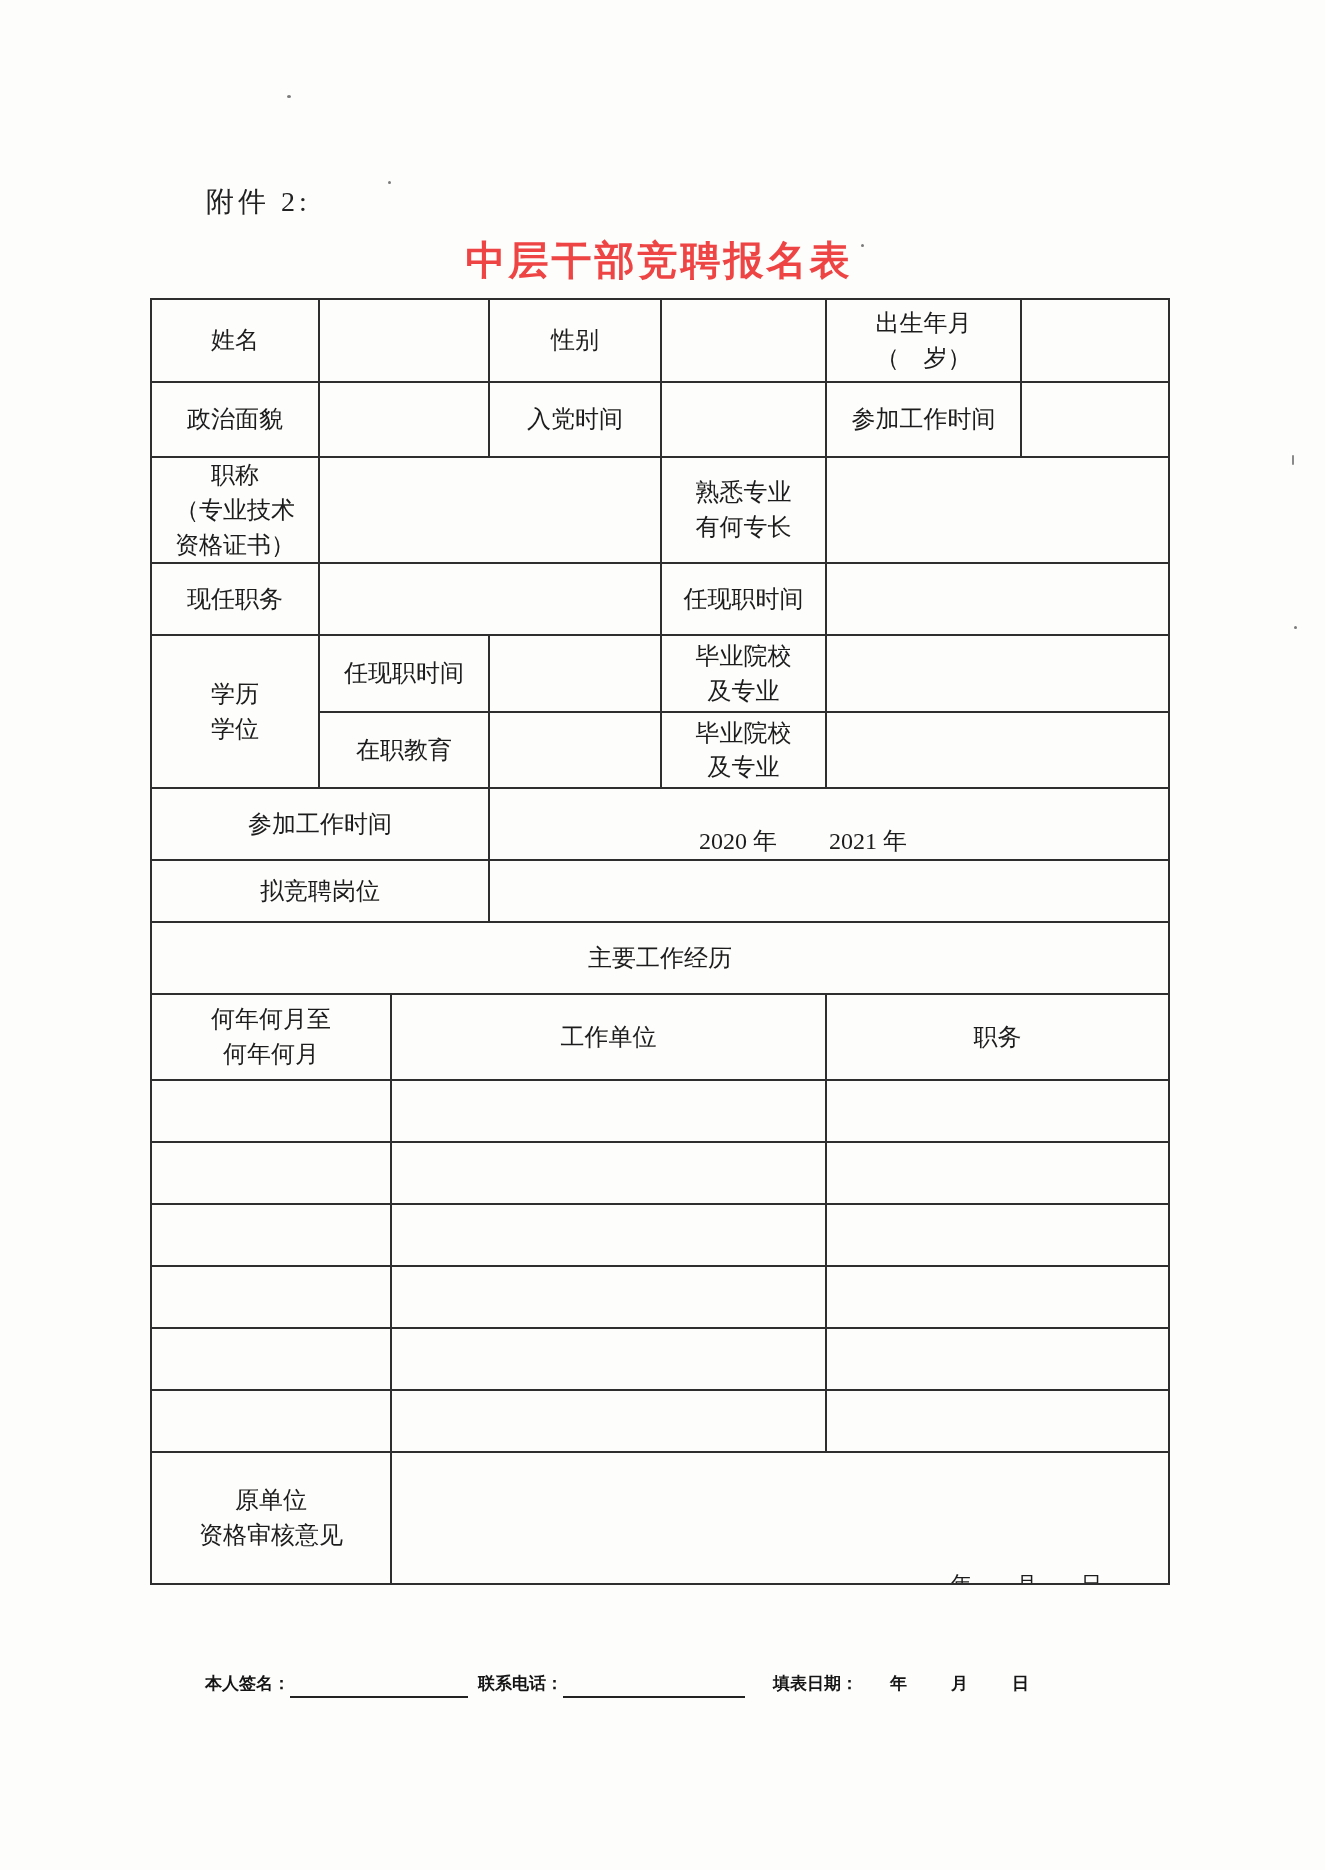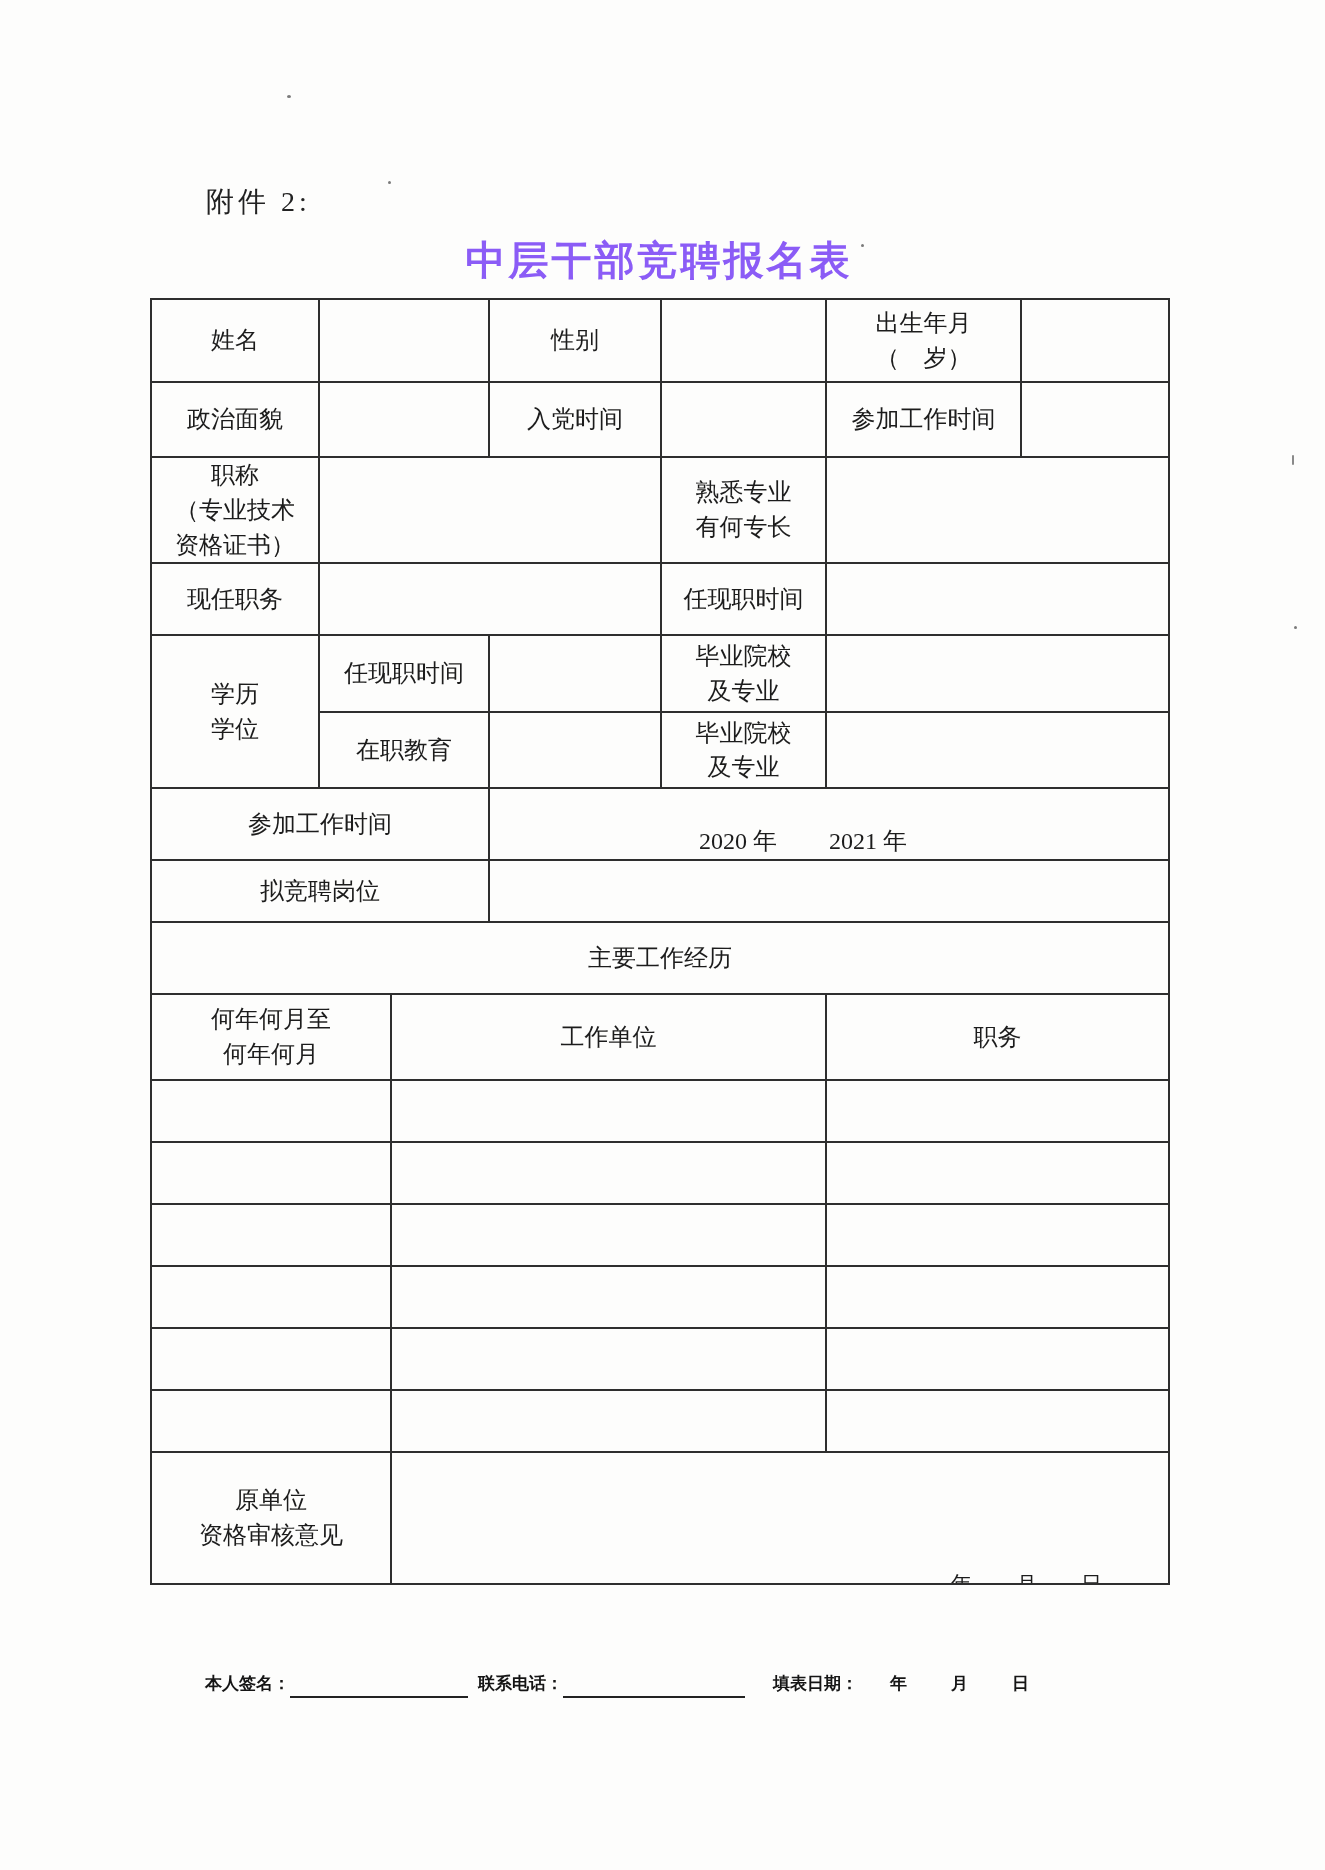--- a/index.html
+++ b/index.html
@@ -11,21 +11,21 @@
     position:relative;
     overflow:hidden;
   }
   .attachment{
     position:absolute;left:186px;top:183px;
     font-size:28px;letter-spacing:4px;color:#222;margin-left:20px;
   }
   .form-title{
     position:absolute;left:150px;top:233px;width:1018px;
     text-align:center;font-size:40px;font-weight:bold;
-    letter-spacing:3px;color:#8b5cf6;
+    letter-spacing:3px;color:#ef4444;
   }
   table.app-form{
     position:absolute;left:150px;top:298px;
     width:1018px;border-collapse:collapse;table-layout:fixed;
   }
   table.app-form td{
     border:2px solid #2e2e2e;
     text-align:center;vertical-align:middle;
     font-size:24px;line-height:1.45;
     padding:0;color:#1c1c1c;

